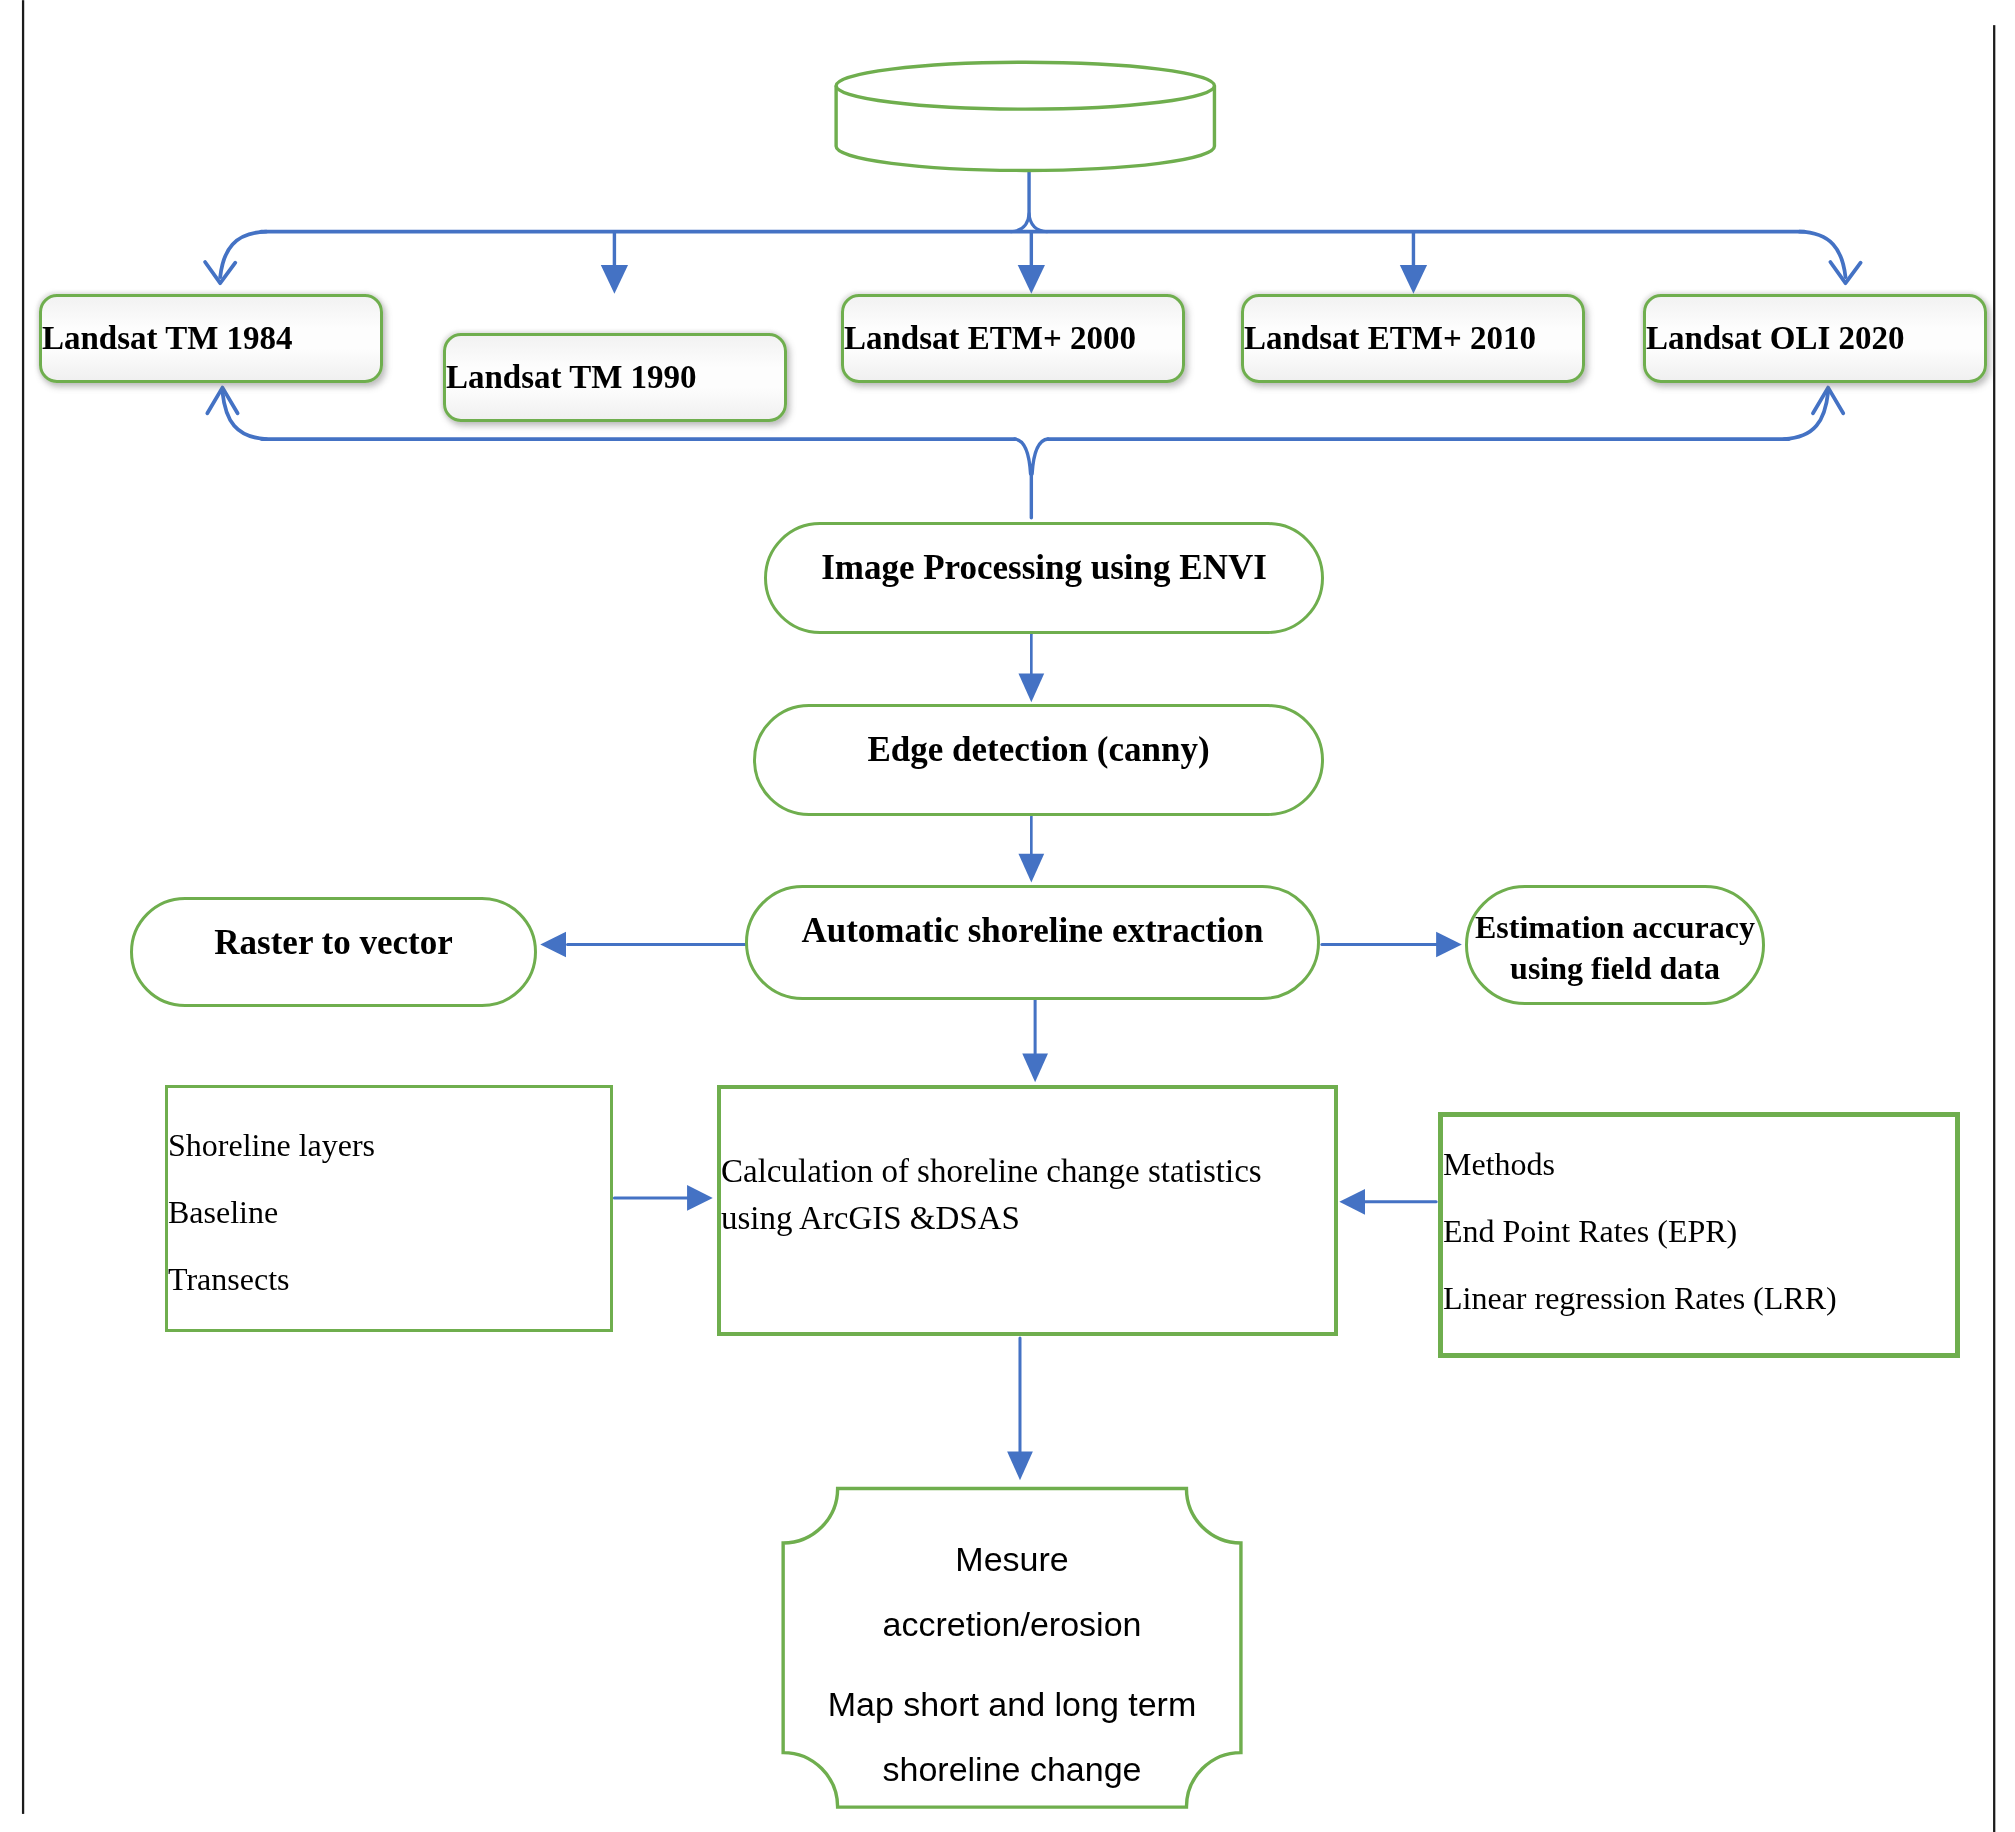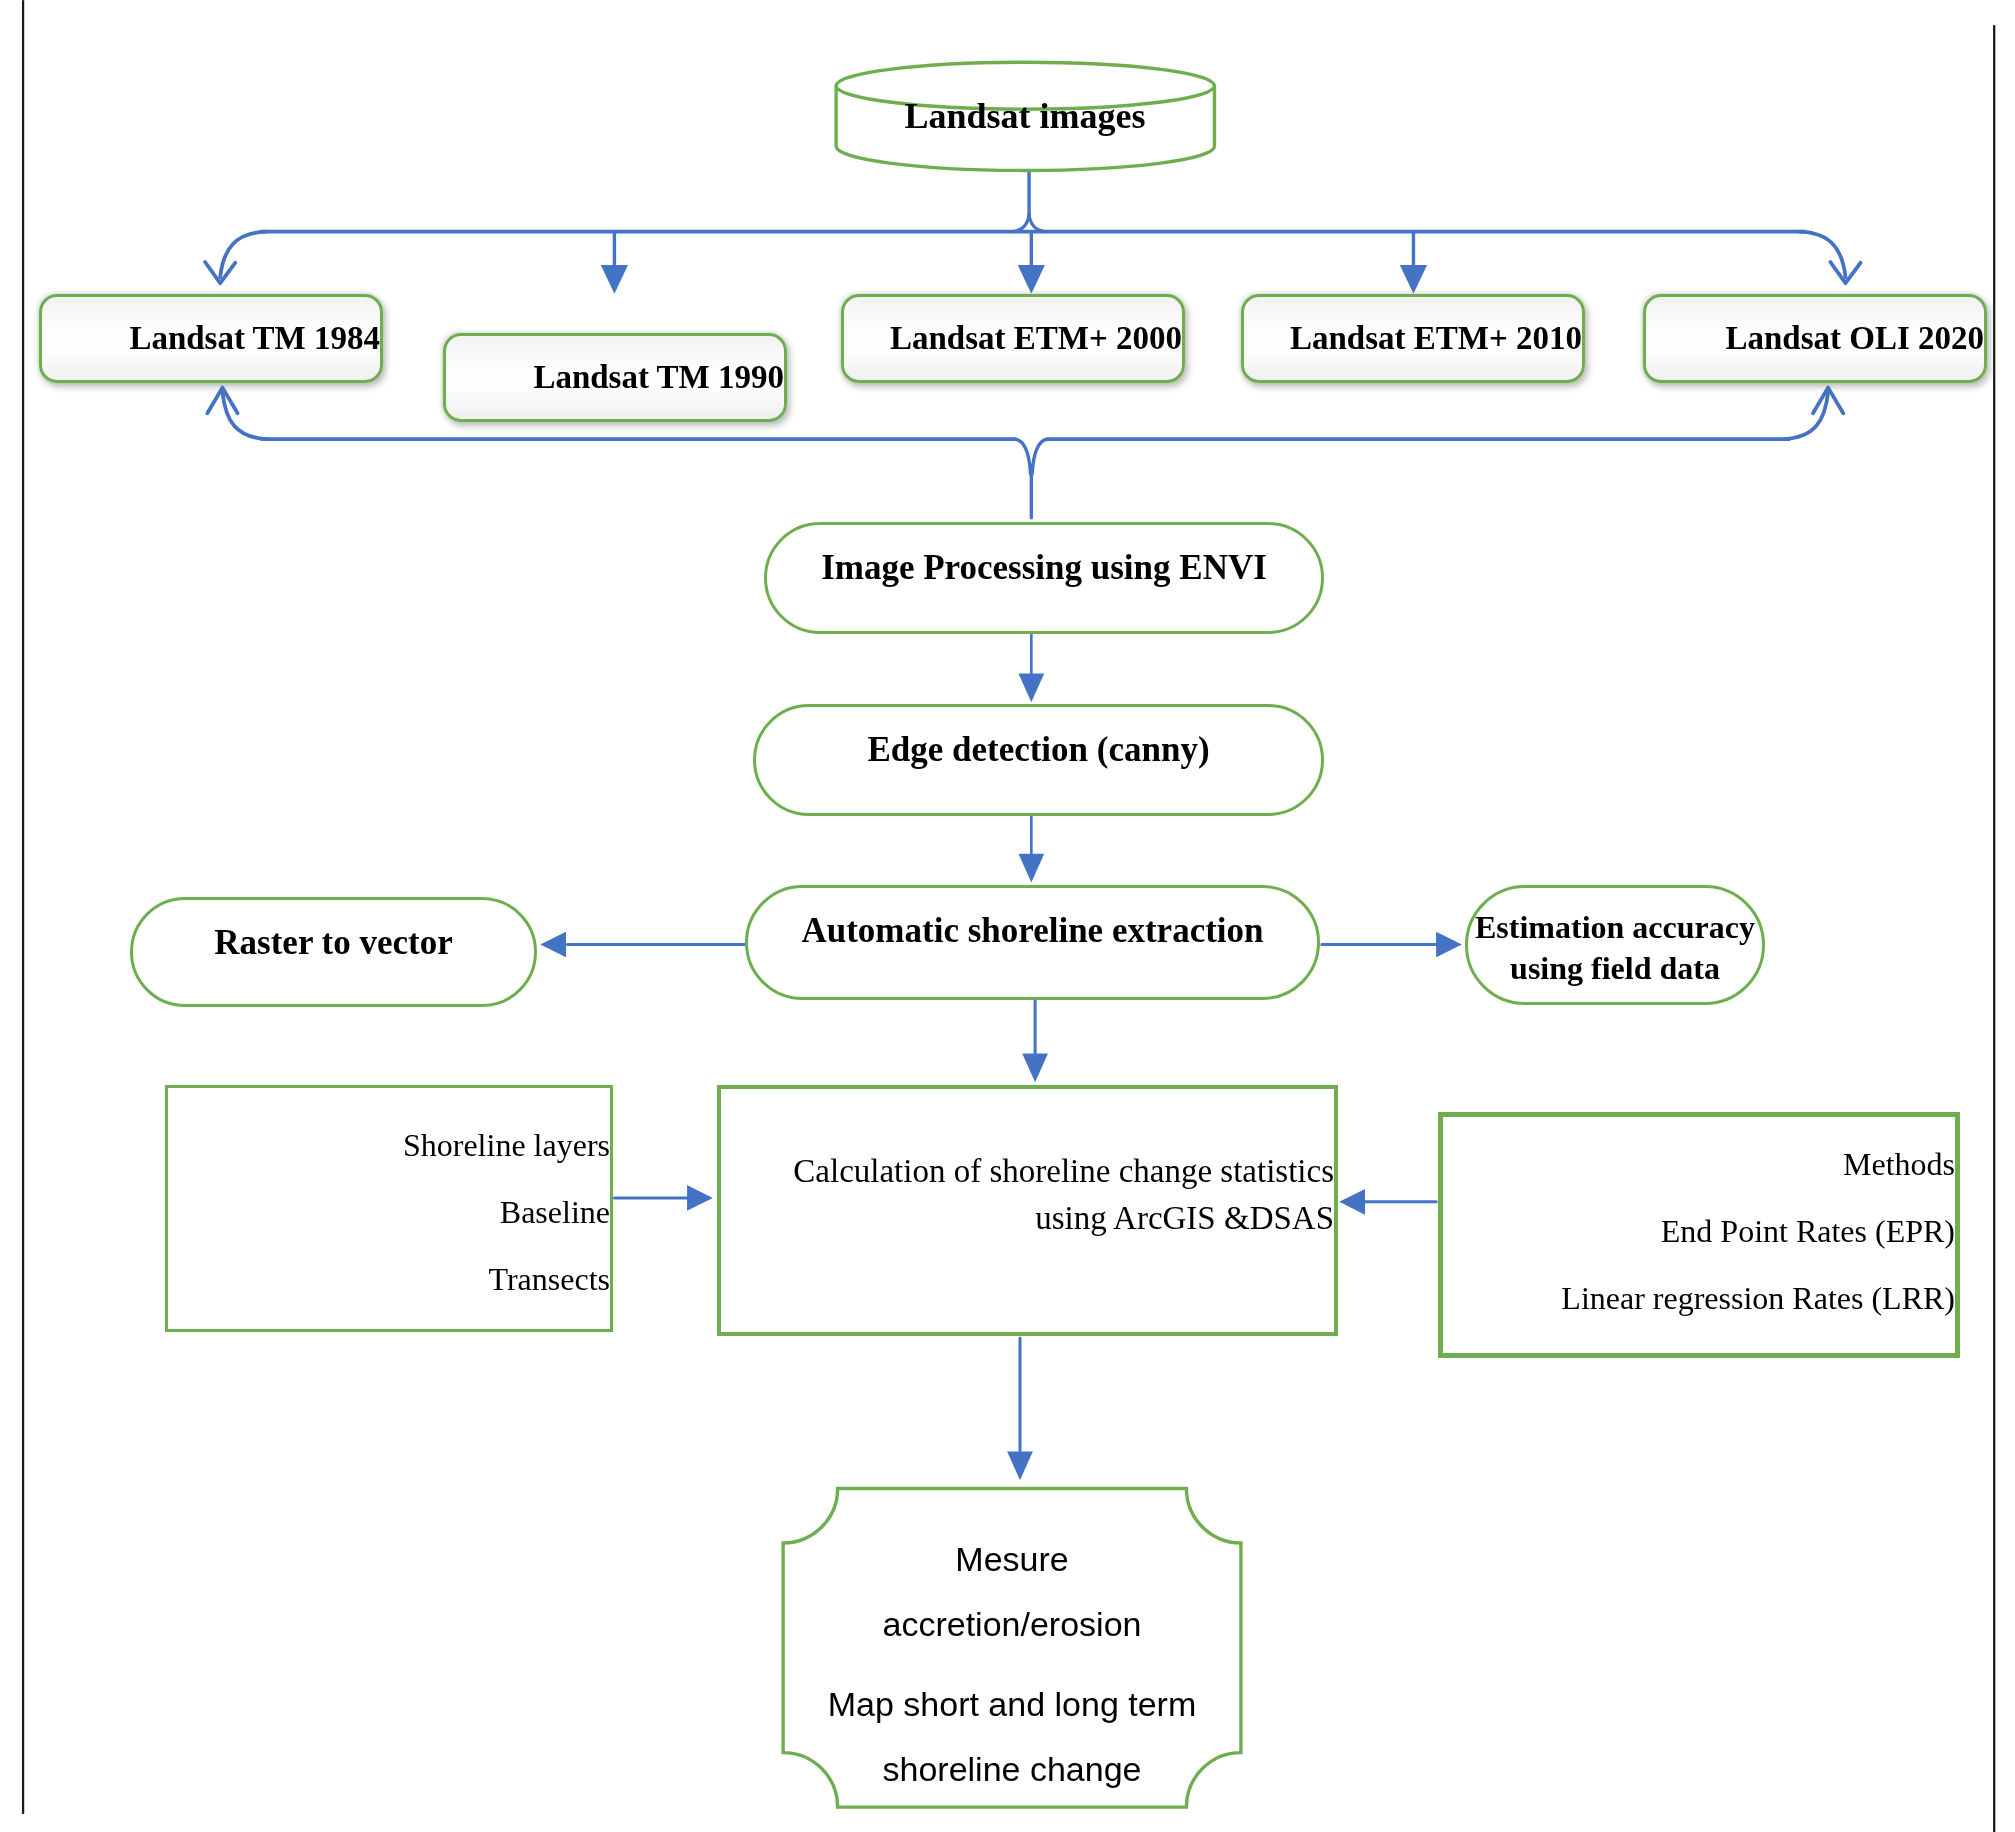--- a/index.html
+++ b/index.html
@@ -6,21 +6,21 @@
   #canvas{
     position:relative;
     width:2015px;height:1833px;
     background:#ffffff;
     font-family:"Liberation Serif","DejaVu Serif",serif;
     color:#000;
     overflow:hidden;
   }
   #wires{position:absolute;left:0;top:0;width:2015px;height:1833px;}
   .node{position:absolute;box-sizing:border-box;display:flex;flex-direction:column;
-        align-items:flex-end;text-align:center;}
+        align-items:flex-start;text-align:center;}
   
   .lbox{
     top:294px;height:89px;width:344px;
     border:3px solid #6fae4e;border-radius:18px;
     background:linear-gradient(180deg,#f2f2f2 0%,#fdfdfd 38%,#fdfdfd 62%,#f0f0f0 100%);
     box-shadow:2.3px 3.8px 6.8px rgba(110,110,110,.45), -1.5px -1.5px 3.8px rgba(160,160,160,.25);
     justify-content:center;
     font-weight:bold;font-size:33px;
   }
   
@@ -101,23 +101,20 @@
     </g>
 
     <g stroke="#6fae4e" stroke-width="4.5" fill="#ffffff">
       <path d="M1105 113 V193 A250 32 0 0 0 1605 193 V113"></path>
       <ellipse cx="1355" cy="113" rx="250" ry="31"></ellipse>
     </g>
 
     <path d="M1107 1967 H1568 A72 72 0 0 0 1640 2039 V2316 A72 72 0 0 0 1568 2388 H1107 A72 72 0 0 0 1035 2316 V2039 A72 72 0 0 0 1107 1967 Z" stroke="#6fae4e" stroke-width="4.5" fill="#ffffff"></path>
   </svg>
 
-  <div class="shape-label" style="left:836px;top:95px;width:378px;font-weight:bold;font-size:36px;">
-    <span>Landsat images</span>
-  </div>
 
   <div class="node lbox" style="left:39px;">
       <span>Landsat TM 1984</span>
     </div>
   <div class="node lbox" style="left:443px;margin-top:39px;">
       <span>Landsat TM 1990</span>
     </div>
   <div class="node lbox" style="left:841px;">
       <span>Landsat ETM+ 2000</span>
     </div>

